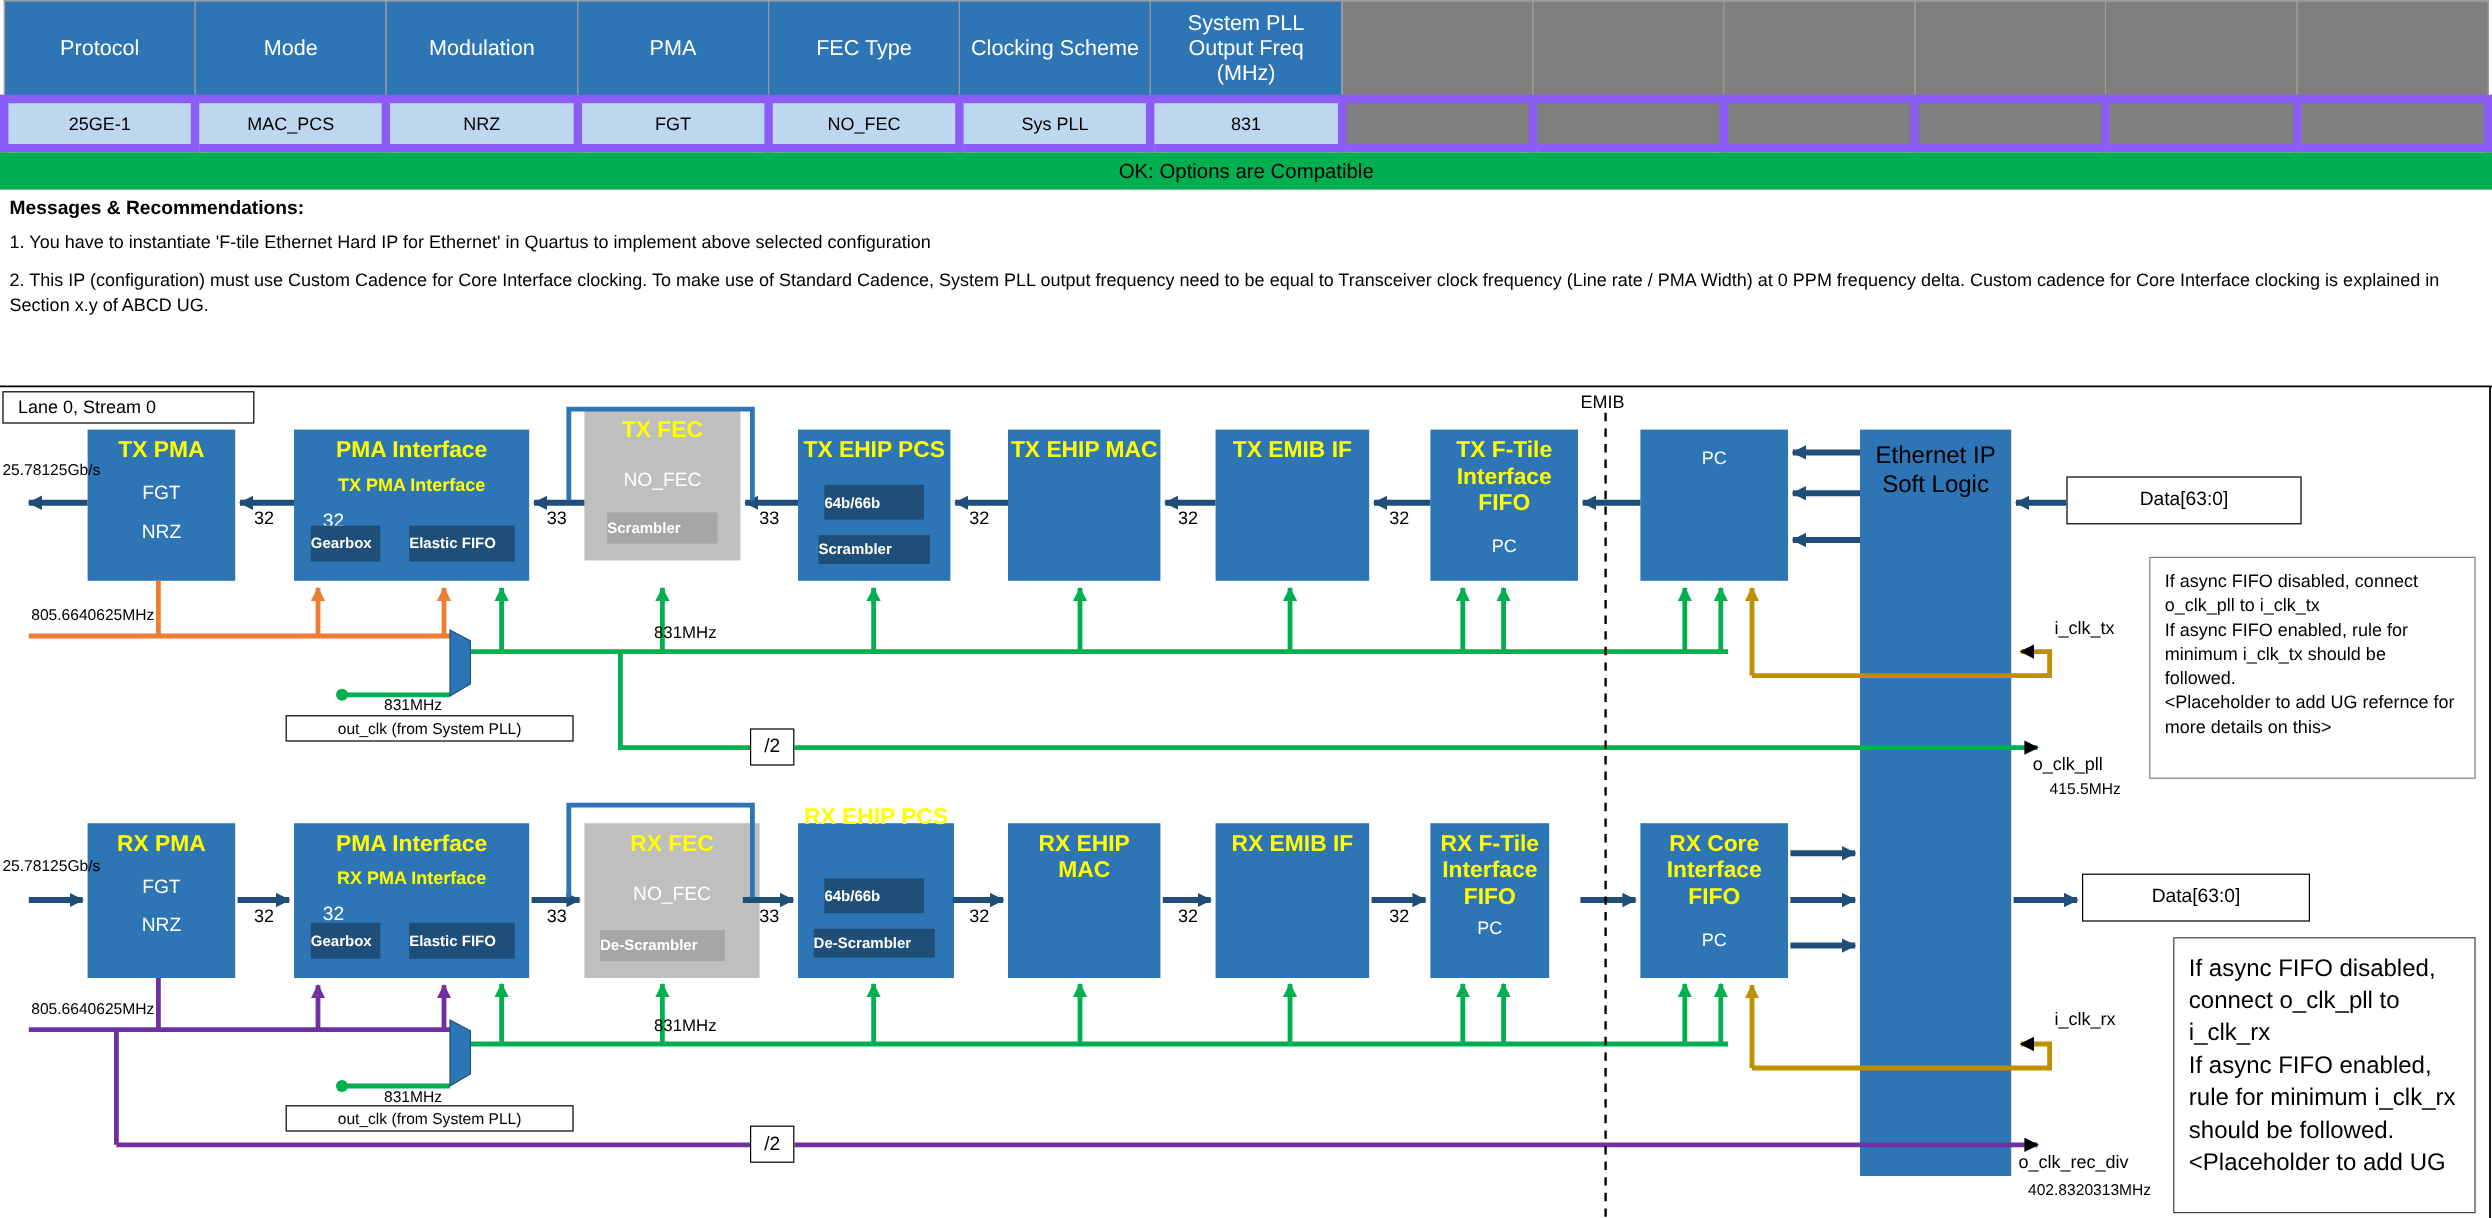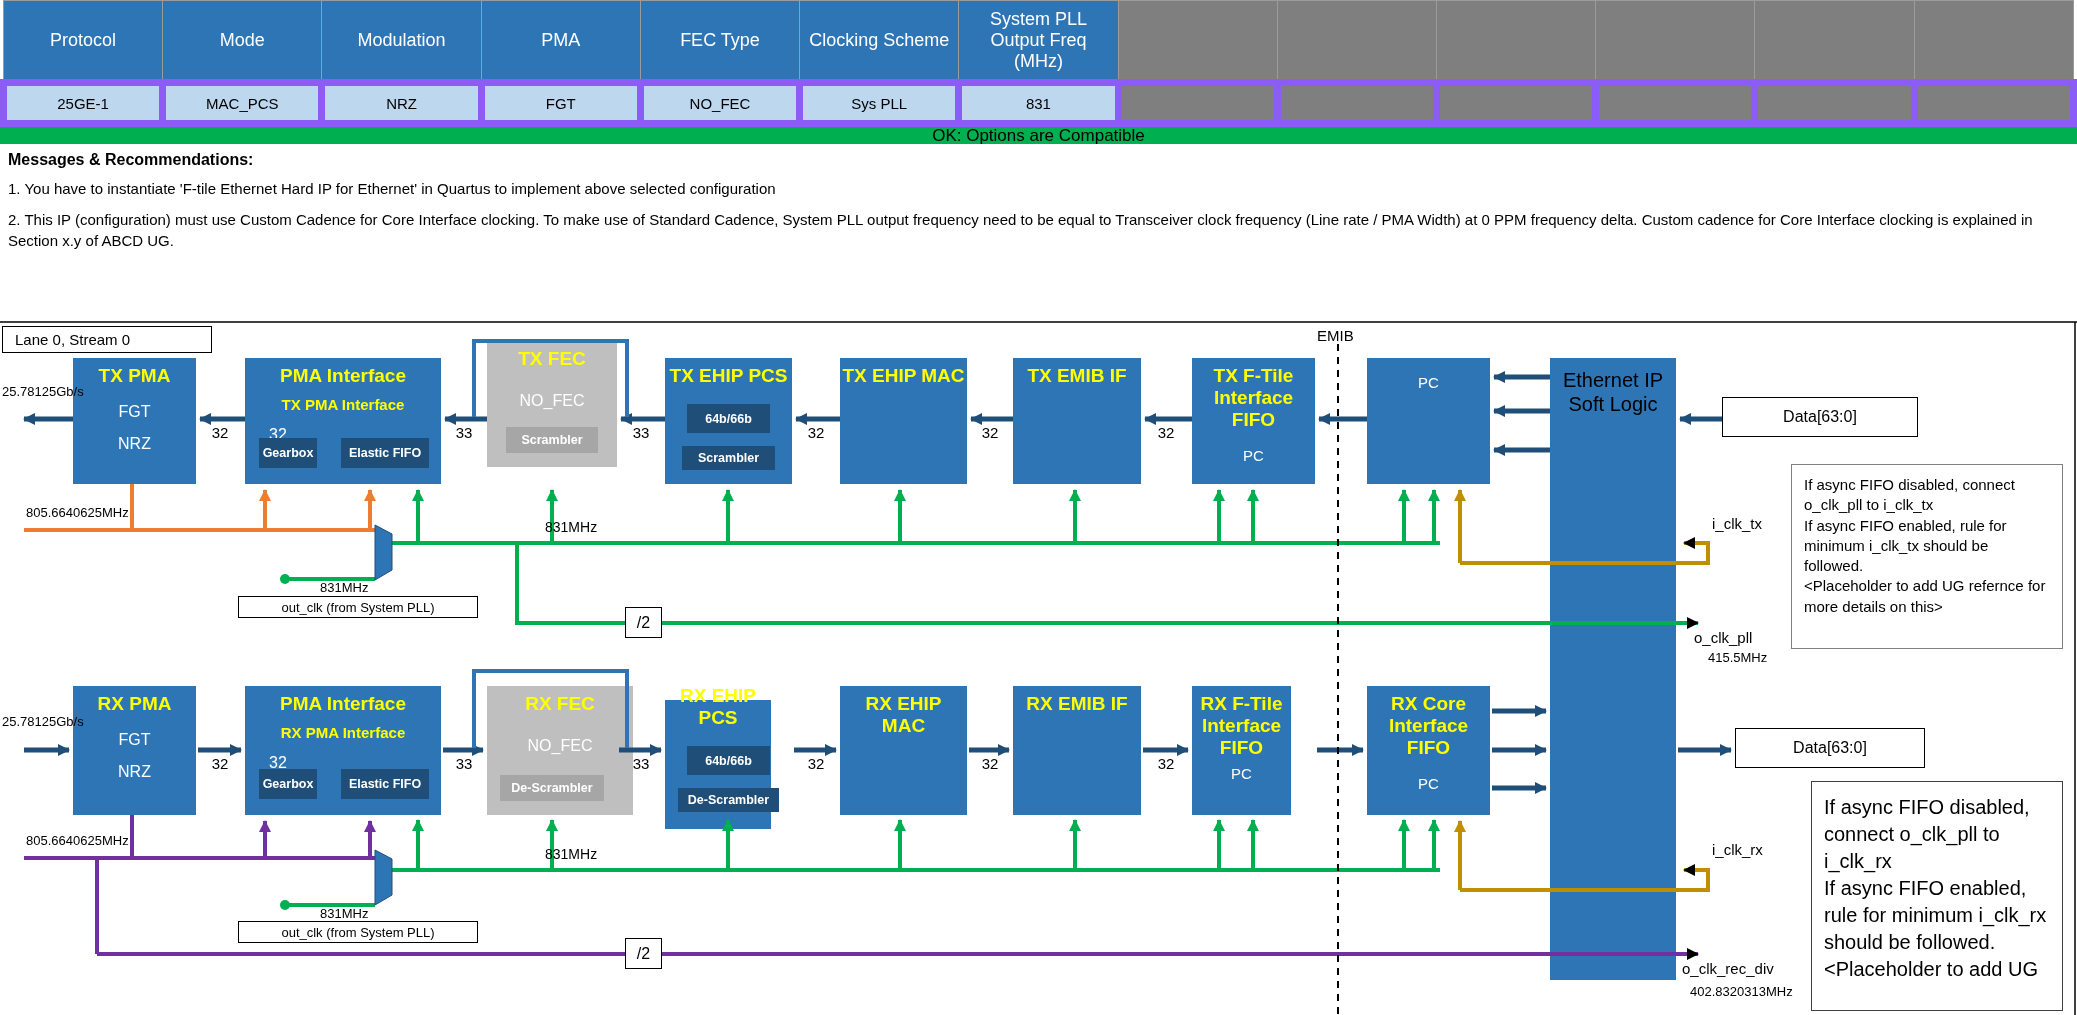--- a/index.html
+++ b/index.html
@@ -2,33 +2,33 @@
 <html><head>
 <meta charset="utf-8">
 <style>
 *{margin:0;padding:0;box-sizing:border-box;font-family:"Liberation Sans",sans-serif}
 html,body{width:2077px;height:1015px;background:#fff;overflow:hidden;position:relative}
 table{border-collapse:collapse;table-layout:fixed;width:2077px}
 th{background:#2E75B6;color:#fff;font-weight:normal;font-size:18px;height:82px;border:1px solid #9b9b9b;text-align:center;vertical-align:middle;padding:2px 6px}
 td{background:#BDD7EE;color:#000;font-size:15px;height:41px;border:7px solid #8b5cf6;text-align:center;vertical-align:middle}
 th.g{background:#7F7F7F}
 td.g{background:#7F7F7F}
-.statusbar{height:17px;background:#00B050;color:#000;font-size:17px;display:flex;align-items:center;justify-content:center}
+.statusbar{height:31px;background:#00B050;color:#000;font-size:17px;display:flex;align-items:center;justify-content:center}
 .msgs{padding:7px 10px 0 8px;color:#000}
 .msgs .mt{font-size:16px;font-weight:bold;margin-bottom:9px}
 .msgs .mi{font-size:15px;margin-bottom:10px;line-height:1.4}
 .blk{position:absolute;background:#2E75B6;color:#fff;text-align:center}
 .blk.grayb{background:#BFBFBF}
 .blk.soft{color:#000}
 .bt{color:#FFFF00;font-weight:bold;font-size:19px;line-height:22px;padding:7px 2px 0 2px}
 .bst{color:#FFFF00;font-weight:bold;font-size:15px;padding-top:9px}
 .bw{color:#fff;font-size:16px}
 .softt{color:#000;font-size:20px;line-height:24px;padding-top:10px}
 .inw{position:absolute;left:24px;top:68px;color:#fff;font-size:16px}
-.sub{position:absolute;background:#1F4E79;color:#fff;font-size:12.5px;font-weight:bold;display:flex;align-items:center;justify-content:center}
+.sub{position:absolute;background:#1F4E79;color:#fff;font-size:12.5px;font-weight:bold;display:flex;align-items:center;}
 .sub.gsub{background:#A6A6A6}
 .wbox{position:absolute;background:#fff;border:1px solid #000;display:flex;align-items:center;justify-content:center;color:#000}
 .lab{position:absolute;color:#000;font-size:13px;white-space:nowrap}
 .wlab{position:absolute;color:#000;font-size:15px;width:30px;text-align:center;white-space:nowrap}
 .note{position:absolute;background:#fff;color:#000;white-space:pre-line;line-height:1.35}
 svg.overlay{position:absolute;left:0;top:0;pointer-events:none}
 .rate{position:absolute;color:#000;font-size:13px;width:66px;line-height:1.2}
 </style>
 </head>
 <body>
@@ -158,21 +158,21 @@
 </div>
 
 <div class="blk grayb" style="left:487px;top:686px;width:146px;height:129px">
   <div class="bt">RX FEC</div>
   <div class="bw" style="padding-top:22px">NO_FEC</div>
   <div class="sub gsub" style="left:13px;bottom:14px;width:104px;height:26px">
       <span>De-Scrambler</span>
     </div>
 </div>
 
-<div class="blk" style="left:665px;top:700px;width:106px;height:129px">
+<div class="blk" style="left:665px;top:686px;width:130px;height:129px">
   <div class="bt"></div>
   <div class="bt" style="padding-top:0;margin-top:-22px">RX EHIP PCS</div>
   <div class="sub" style="left:22px;top:46px;width:83px;height:29px">
       <span>64b/66b</span>
     </div>
   <div class="sub" style="left:13px;top:88px;width:101px;height:24px">
       <span>De-Scrambler</span>
     </div>
 </div>
 

